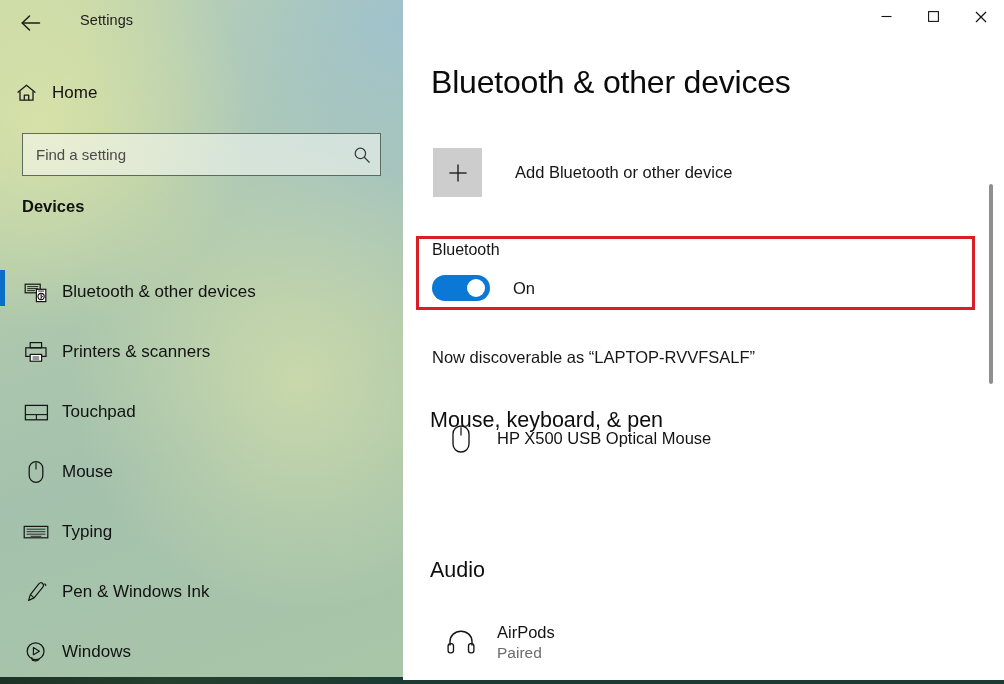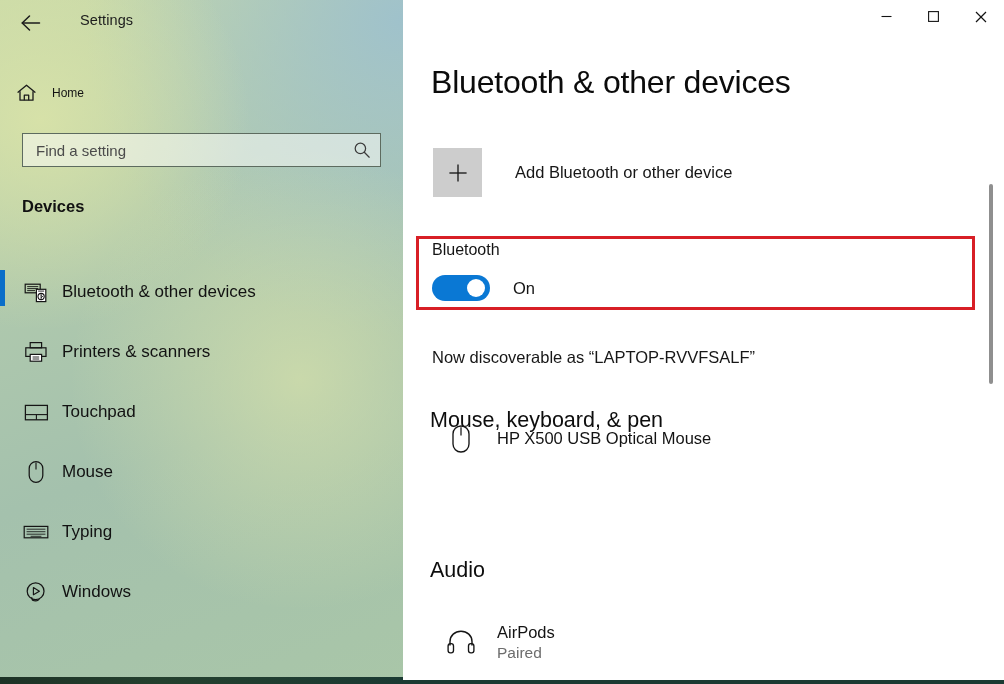--- a/index.html
+++ b/index.html
@@ -64,27 +64,27 @@
 
   
   #home-row {
     position: absolute;
     left: 0; top: 74px;
     width: 370px; height: 38px;
     display: flex; align-items: center;
     cursor: pointer;
   }
   #home-row .ico { width: 52px; display:flex; justify-content:center; align-items:center; }
-  #home-row .lbl { font-size: 12px; color:#131313; }
+  #home-row .lbl { font-size: 17px; color:#131313; }
 
   
   #search-wrap {
     position: absolute;
     left: 22px; top: 133px;
-    width: 359px; height: 34px;
+    width: 359px; height: 43px;
     border: 1.6px solid #5d6b5f;
     background: rgba(248,250,246,0.55);
     display: flex; align-items: center;
     cursor: text;
   }
   #search-input {
     flex: 1;
     border: 0; outline: 0; background: transparent;
     font-family: "Liberation Sans", sans-serif;
     font-size: 15px;
@@ -391,20 +391,31 @@
               <line x1="3.6" y1="5.2" x2="22.4" y2="5.2"></line>
               <line x1="3.6" y1="7.7" x2="22.4" y2="7.7"></line>
               <line x1="3.6" y1="10.2" x2="22.4" y2="10.2"></line>
               <line x1="7.6" y1="12.3" x2="18.4" y2="12.3"></line>
             </g>
           </svg>
         </span>
         <span class="nav-lbl">Typing</span>
       </div>
 
+      <div class="nav-item">
+
+        <span class="nav-ico">
+          <svg width="24" height="24" viewBox="0 0 24 24">
+            <path d="M18.6 3.4 C17.4 2.3 15.8 2.6 14.8 3.9 L6.4 14.6 L4.6 20.4 L10.1 17.9 L18.8 7.2 C19.8 5.9 19.8 4.5 18.6 3.4 Z" fill="none" stroke="#151515" stroke-width="1.2" stroke-linejoin="round"></path>
+            <line x1="6.4" y1="14.6" x2="10.1" y2="17.9" stroke="#151515" stroke-width="1.1"></line>
+            <path d="M20.2 4.2 C21.6 3.6 22.4 4.9 21.4 5.8" fill="none" stroke="#151515" stroke-width="1.1"></path>
+          </svg>
+        </span>
+        <span class="nav-lbl">Pen &amp; Windows Ink</span>
+      </div>
 
       <div class="nav-item">
 
         <span class="nav-ico">
           <svg width="24" height="24" viewBox="0 0 24 24">
             <circle cx="11.6" cy="11.2" r="8.4" fill="none" stroke="#151515" stroke-width="1.25"></circle>
             <path d="M9.4 7.6 L15.4 11.2 L9.4 14.8 Z" fill="none" stroke="#151515" stroke-width="1.15" stroke-linejoin="round"></path>
             <path d="M8.4 19.6 C10.4 21.6 13.6 21.2 15 19.4" fill="none" stroke="#151515" stroke-width="1.15" stroke-linecap="round"></path>
             <path d="M7.6 17.2 L8.4 20.2 L11.4 19.6" fill="none" stroke="#151515" stroke-width="1.15" stroke-linejoin="round"></path>
           </svg>

